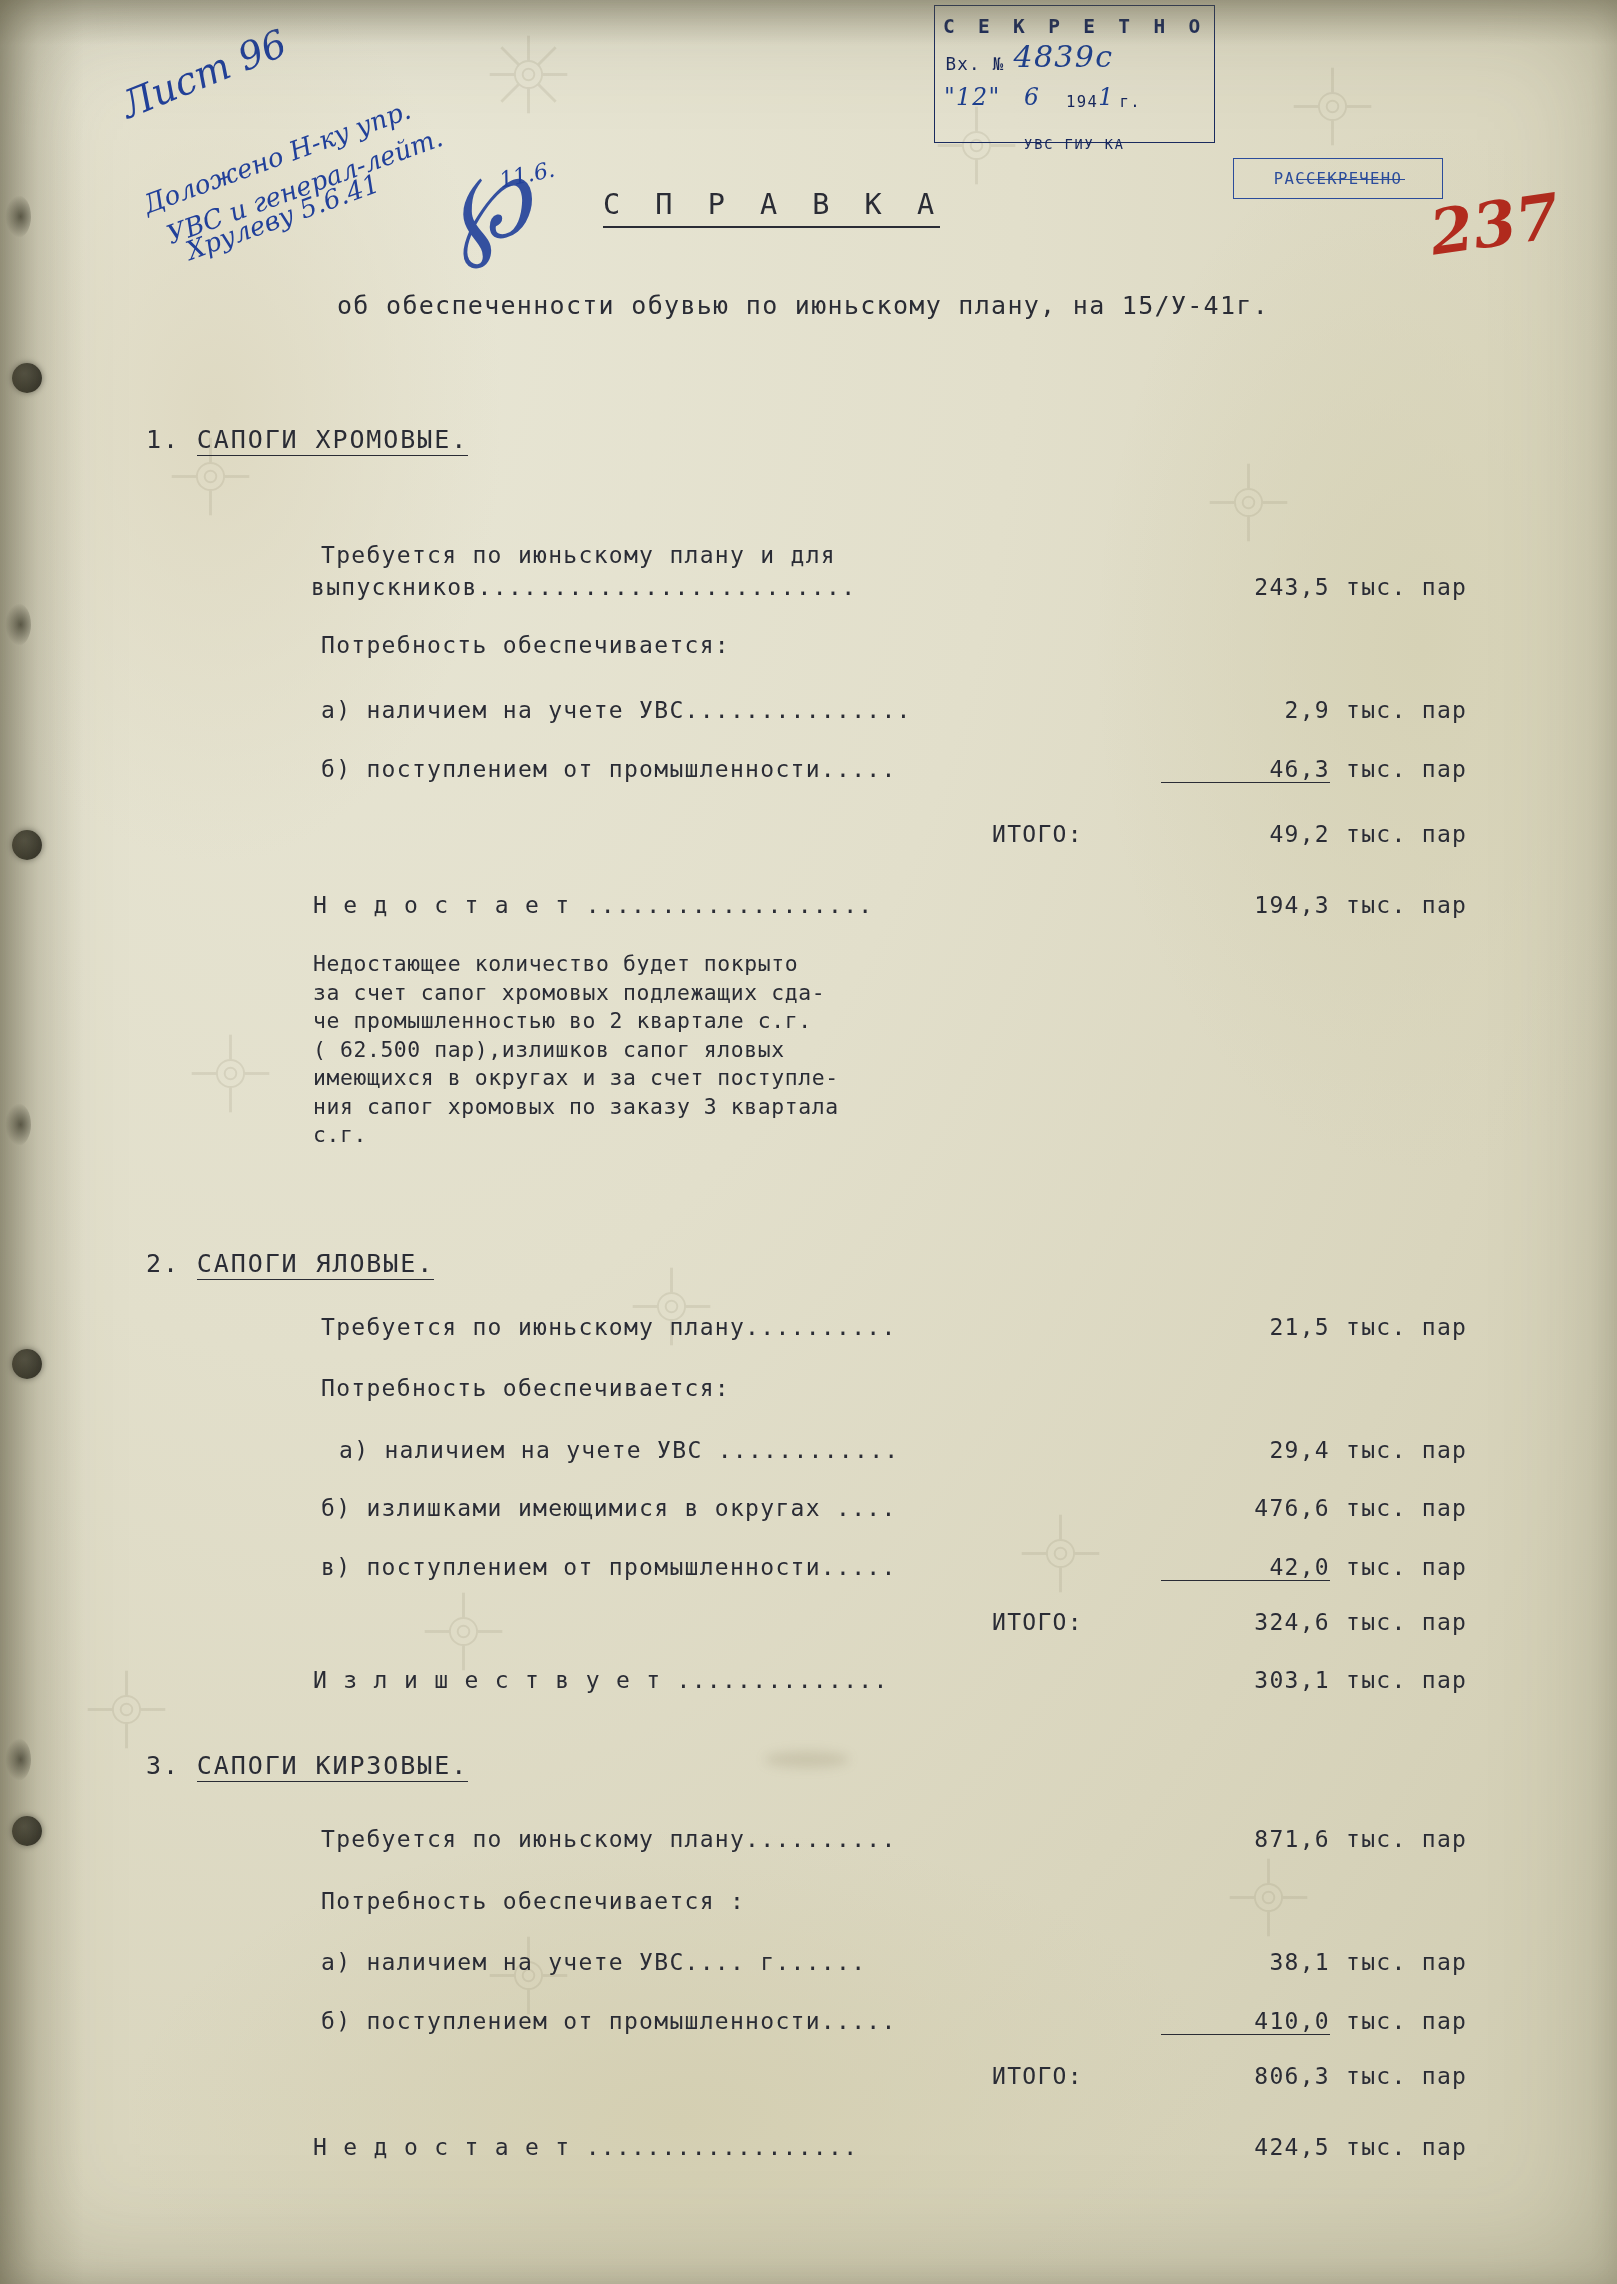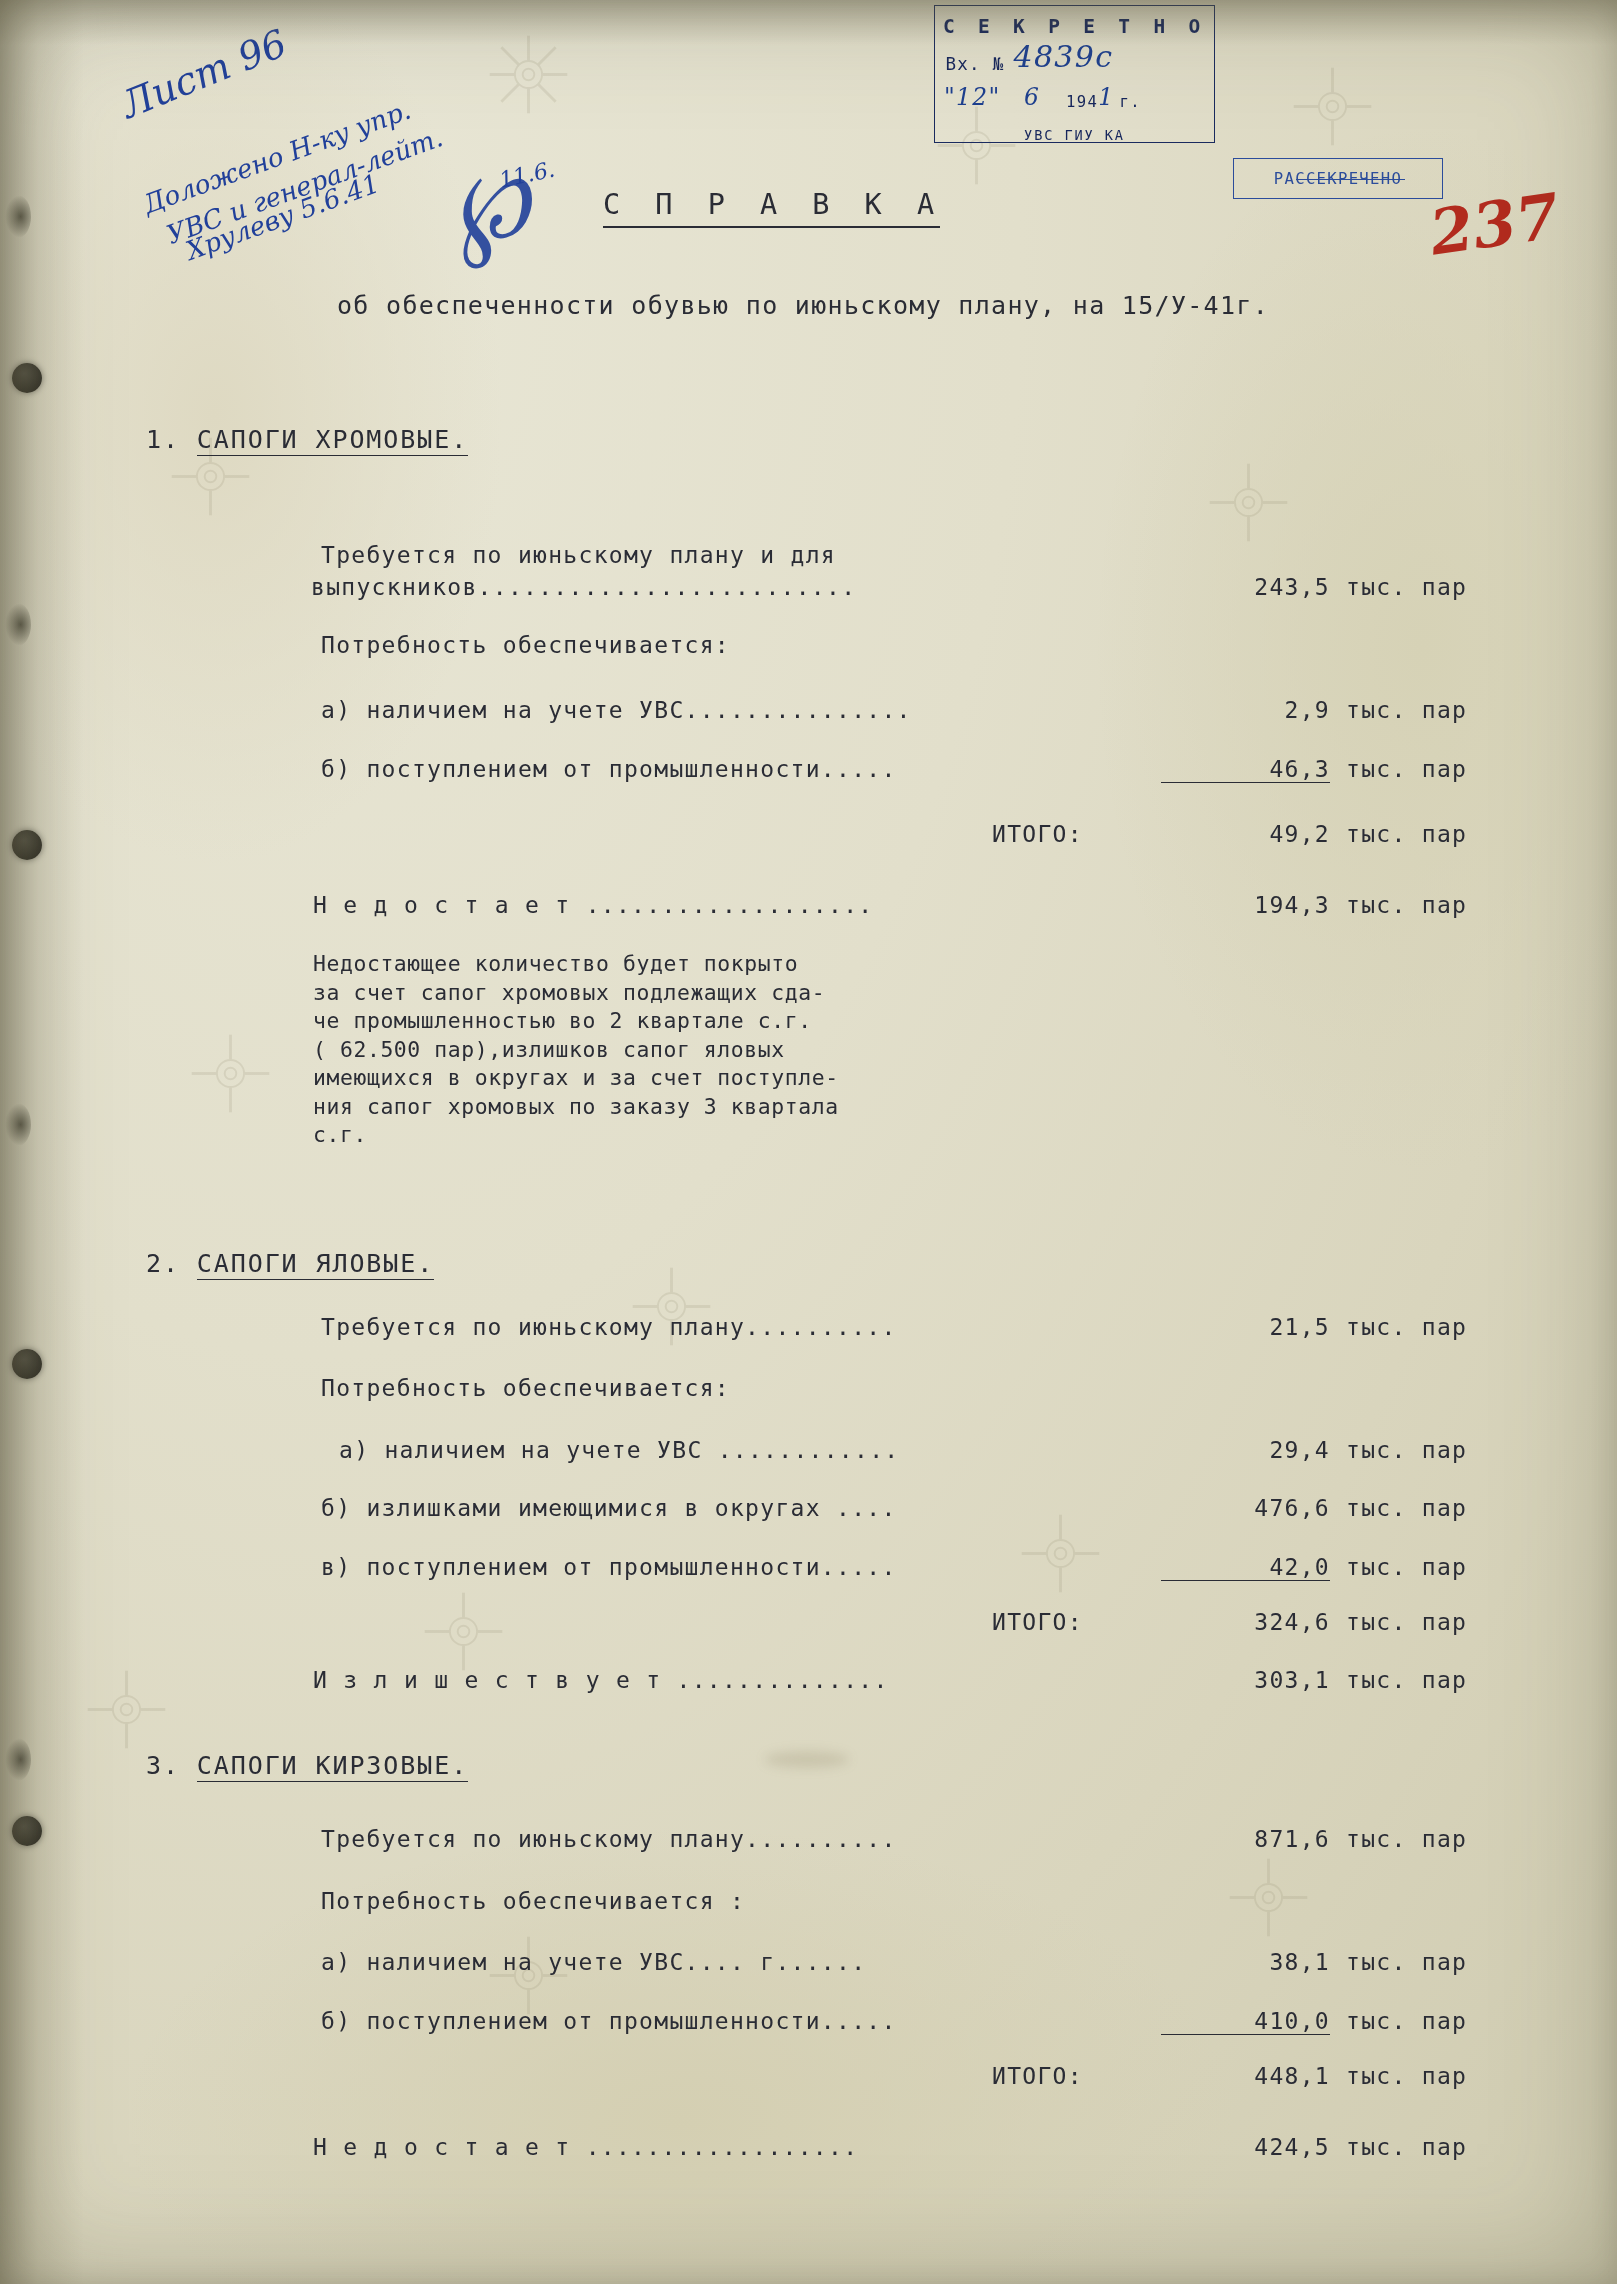--- a/index.html
+++ b/index.html
@@ -57,21 +57,21 @@
     font-family:"DejaVu Sans Mono", monospace;
     letter-spacing:1.3px;
   }
   .stamp-secret{
     left:934px;top:5.2px;width:279px;height:136px;
     background:rgba(255,255,255,0.04);
   }
   .stamp-secret .ln1{font-size:19.5px;text-align:center;margin-top:9px;letter-spacing:5.8px;font-weight:bold;}
   .stamp-secret .row{display:flex;align-items:flex-end;margin-top:1px;padding-left:10.4px;font-size:17.5px;}
   .stamp-secret .row2{display:flex;align-items:flex-end;margin-top:9px;padding-left:9px;font-size:15.6px;}
-  .stamp-secret .ln4{font-size:13.6px;text-align:center;margin-top:16px;letter-spacing:1.9px;}
+  .stamp-secret .ln4{font-size:13.6px;text-align:center;margin-top:25px;letter-spacing:1.9px;}
   .hand{
     font-family:"DejaVu Serif", serif;
     color:#1d3f8f;
     font-style:italic;
   }
   .stamp-red{
     position:absolute;left:1223px;top:3.9px;width:292px;height:149px;
     border:1.9px solid #7e1b1b;
     color:#8d1f1f;
   }
@@ -449,21 +449,21 @@
 
     <div class="line" style="left:321px;top:1949px;">а) наличием  на учете УВС....  г......</div>
     <div class="val" style="left:1161px;top:1949px;width:169px;">38,1</div>
     <div class="unit" style="left:1346px;top:1949px;">тыс. пар</div>
 
     <div class="line" style="left:321px;top:2008px;">б) поступлением от промышленности.....</div>
     <div class="val ulined" style="left:1161px;top:2008px;width:169px;">410,0</div>
     <div class="unit" style="left:1346px;top:2008px;">тыс. пар</div>
 
     <div class="line" style="left:992px;top:2063px;">ИТОГО:</div>
-    <div class="val" style="left:1161px;top:2063px;width:169px;">448,1</div>
+    <div class="val" style="left:1161px;top:2063px;width:169px;">806,3</div>
     <div class="unit" style="left:1346px;top:2063px;">тыс. пар</div>
 
     <div class="line" style="left:313px;top:2134px;">Н е д о с т а е т ..................</div>
     <div class="val" style="left:1161px;top:2134px;width:169px;">424,5</div>
     <div class="unit" style="left:1346px;top:2134px;">тыс. пар</div>
   </div>
 
   <div class="smudge" style="left:765px;top:1751px;width:84px;height:17px;"></div>
   <div class="leftdark"></div>
   <div class="topdark"></div>

